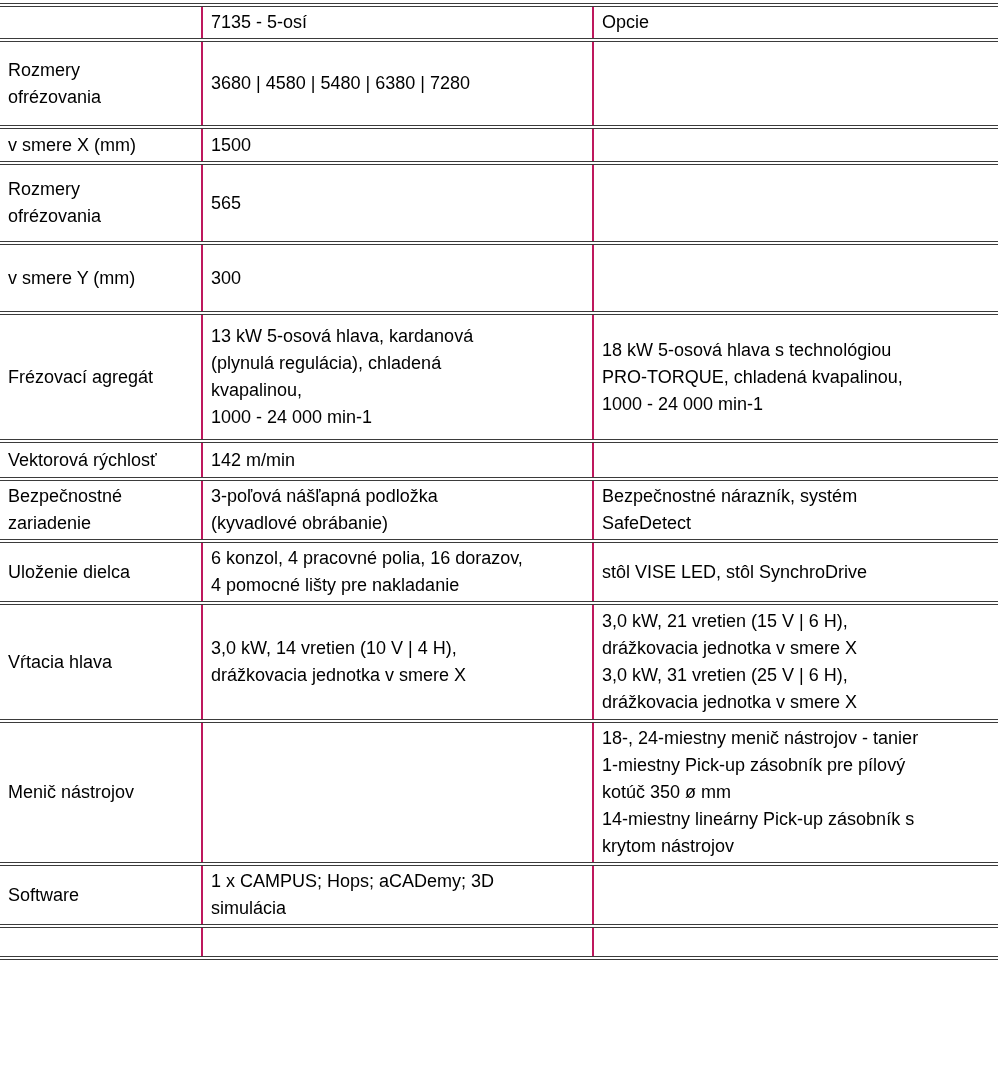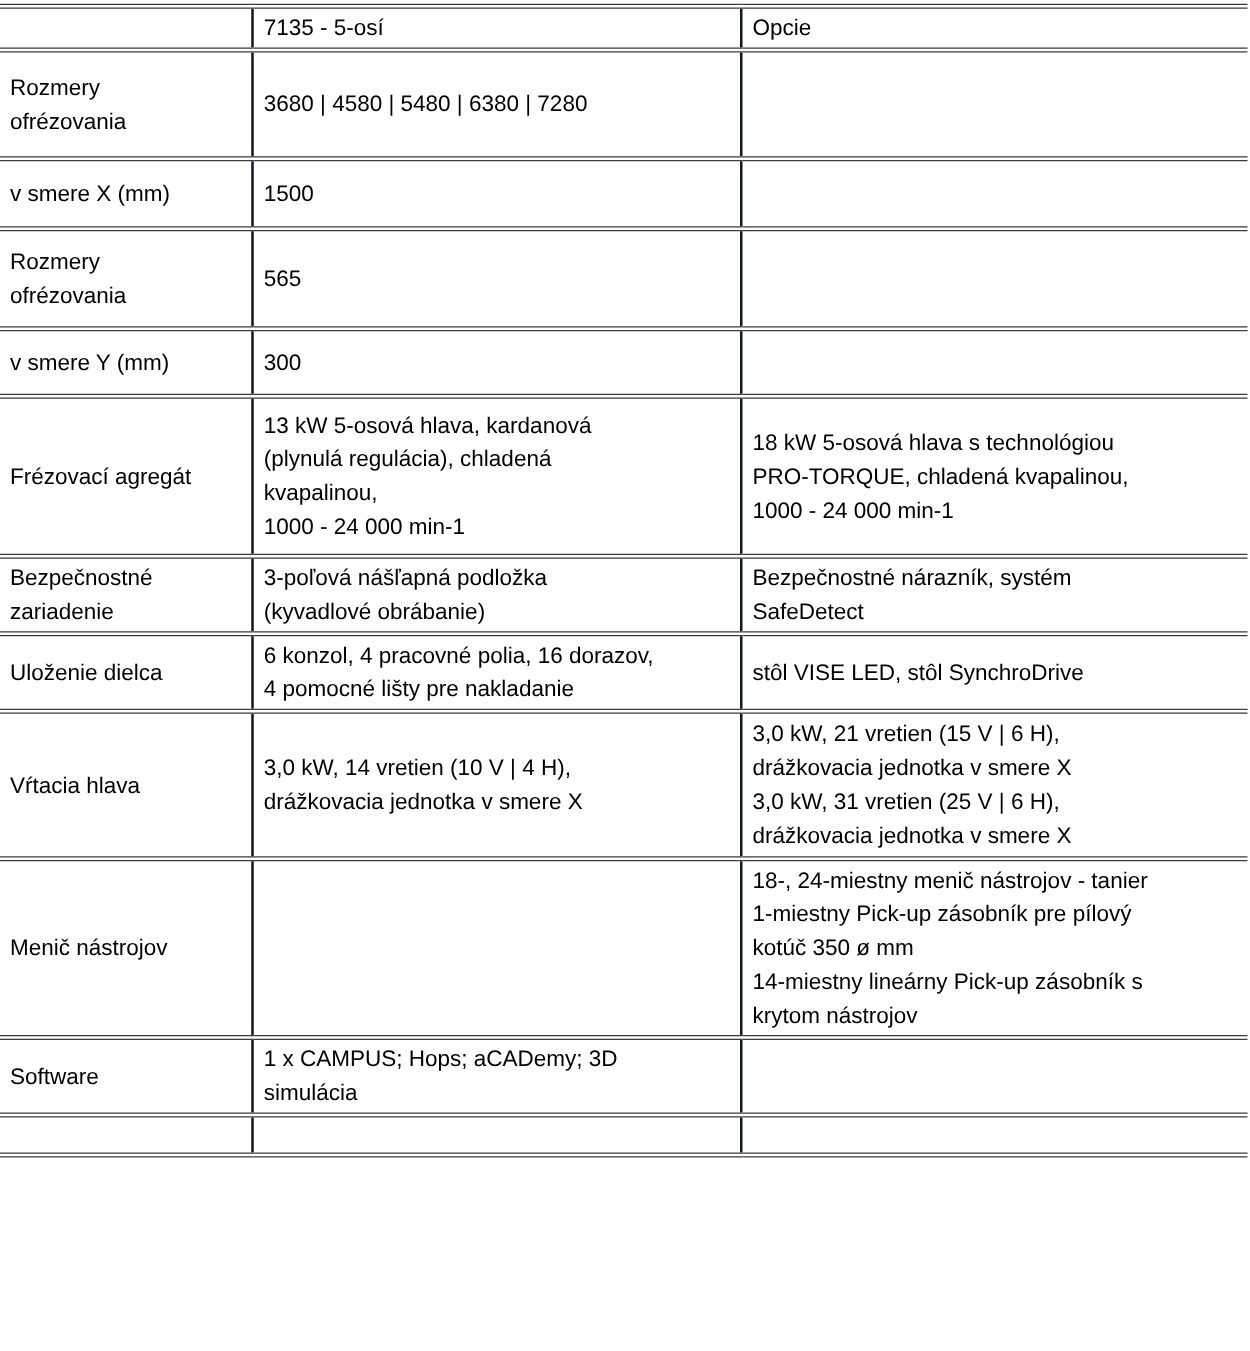--- a/index.html
+++ b/index.html
@@ -28,21 +28,21 @@
     vertical-align: middle;
     white-space: pre-line;
     border-top: 4px double #3b3b3b;
     overflow: hidden;
     box-sizing: border-box;
   }
   table.spec tr.last td {
     border-bottom: 4px double #3b3b3b;
   }
   table.spec td.c2, table.spec td.c3 {
-    border-left: 2px solid #0f172a;
+    border-left: 2px solid #be185d;
   }
 </style>
 </head>
 <body>
 
 <div class="page">
 
   <table class="spec">
     <colgroup>
       <col style="width:202px">
@@ -56,50 +56,55 @@
         <td class="c3">Opcie</td>
       </tr>
 
       <tr style="height:87px">
         <td class="c1">Rozmery
 ofrézovania</td>
         <td class="c2">3680 | 4580 | 5480 | 6380 | 7280</td>
         <td class="c3"></td>
       </tr>
 
-      <tr style="height:56px">
+      <tr style="height:36px">
         <td class="c1">v smere X (mm)</td>
         <td class="c2">1500</td>
         <td class="c3"></td>
       </tr>
 
       <tr style="height:80px">
         <td class="c1">Rozmery
 ofrézovania</td>
         <td class="c2">565</td>
         <td class="c3"></td>
       </tr>
 
-      <tr style="height:54px">
+      <tr style="height:70px">
         <td class="c1">v smere Y (mm)</td>
         <td class="c2">300</td>
         <td class="c3"></td>
       </tr>
 
       <tr style="height:128px">
         <td class="c1">Frézovací agregát</td>
         <td class="c2">13 kW 5-osová hlava, kardanová
 (plynulá regulácia), chladená
 kvapalinou,
 1000 - 24 000 min-1</td>
         <td class="c3">18 kW 5-osová hlava s technológiou
 PRO-TORQUE, chladená kvapalinou,
 1000 - 24 000 min-1</td>
       </tr>
 
+      <tr style="height:38px">
+        <td class="c1">Vektorová rýchlosť</td>
+        <td class="c2">142 m/min</td>
+        <td class="c3"></td>
+      </tr>
 
       <tr style="height:62px">
         <td class="c1">Bezpečnostné
 zariadenie</td>
         <td class="c2">3-poľová nášľapná podložka
 (kyvadlové obrábanie)</td>
         <td class="c3">Bezpečnostné nárazník, systém
 SafeDetect</td>
       </tr>
 

